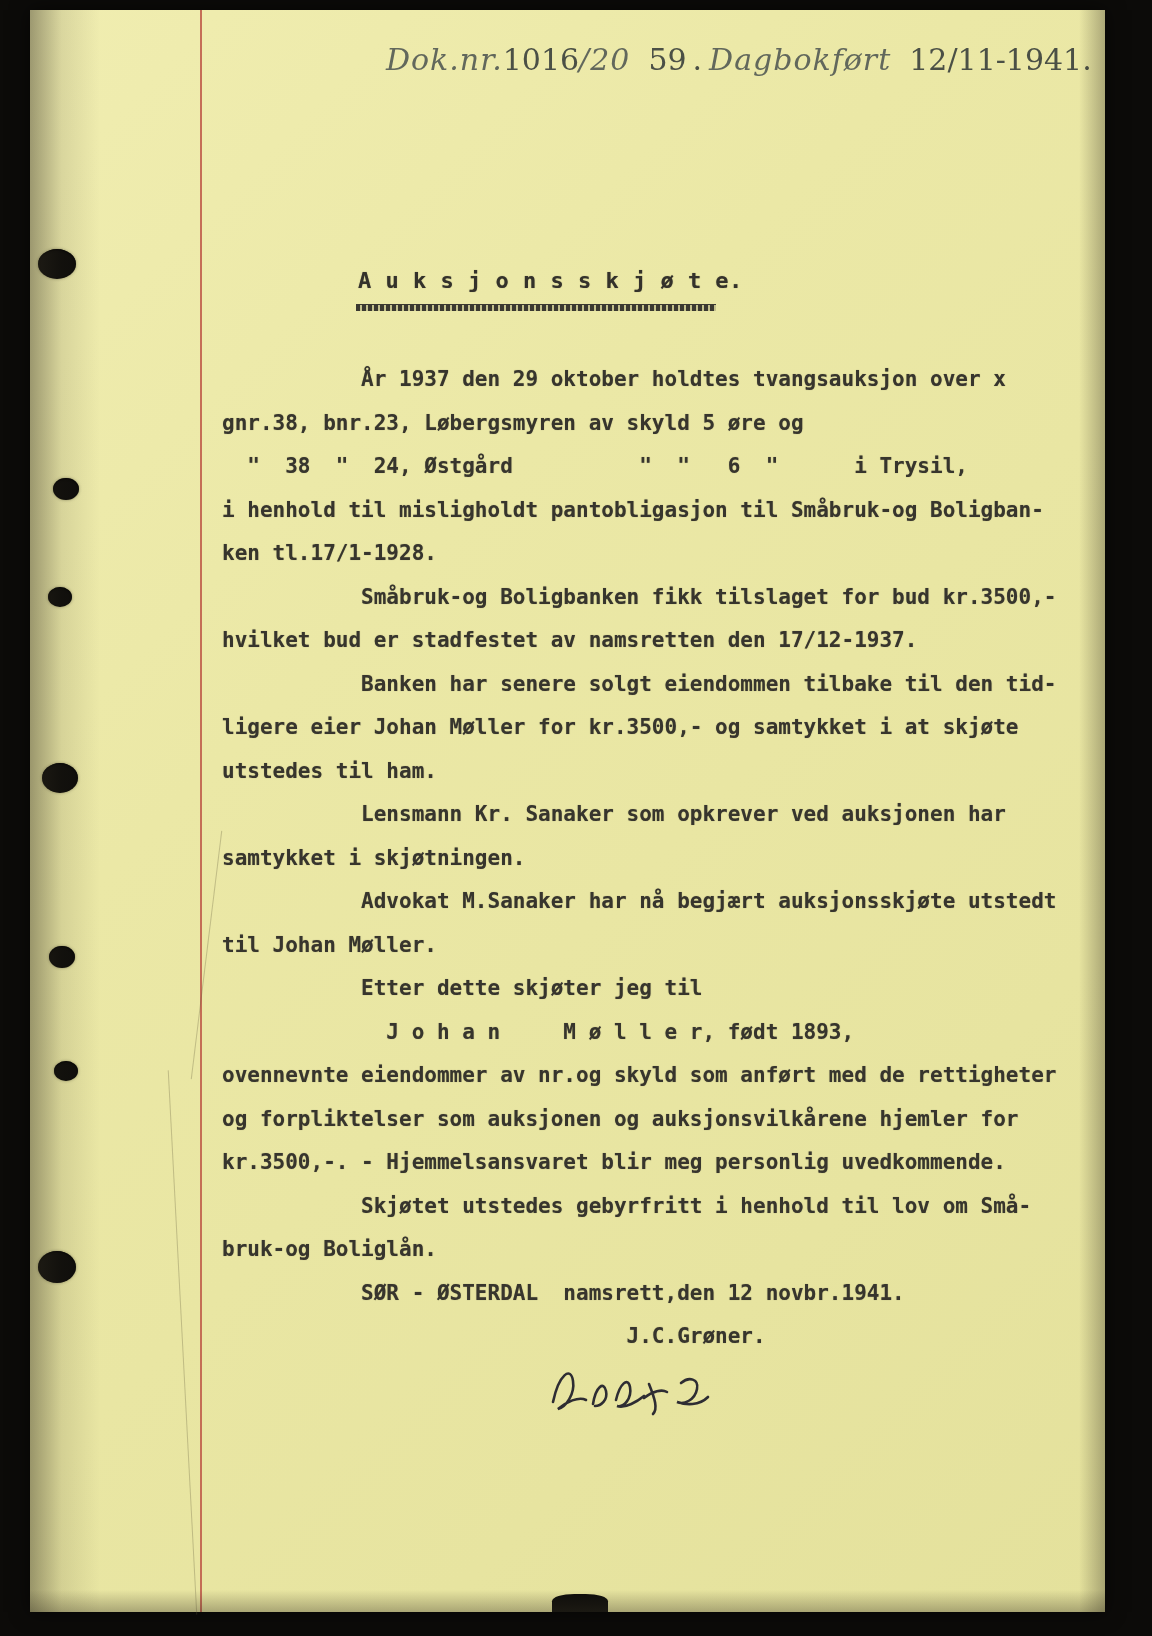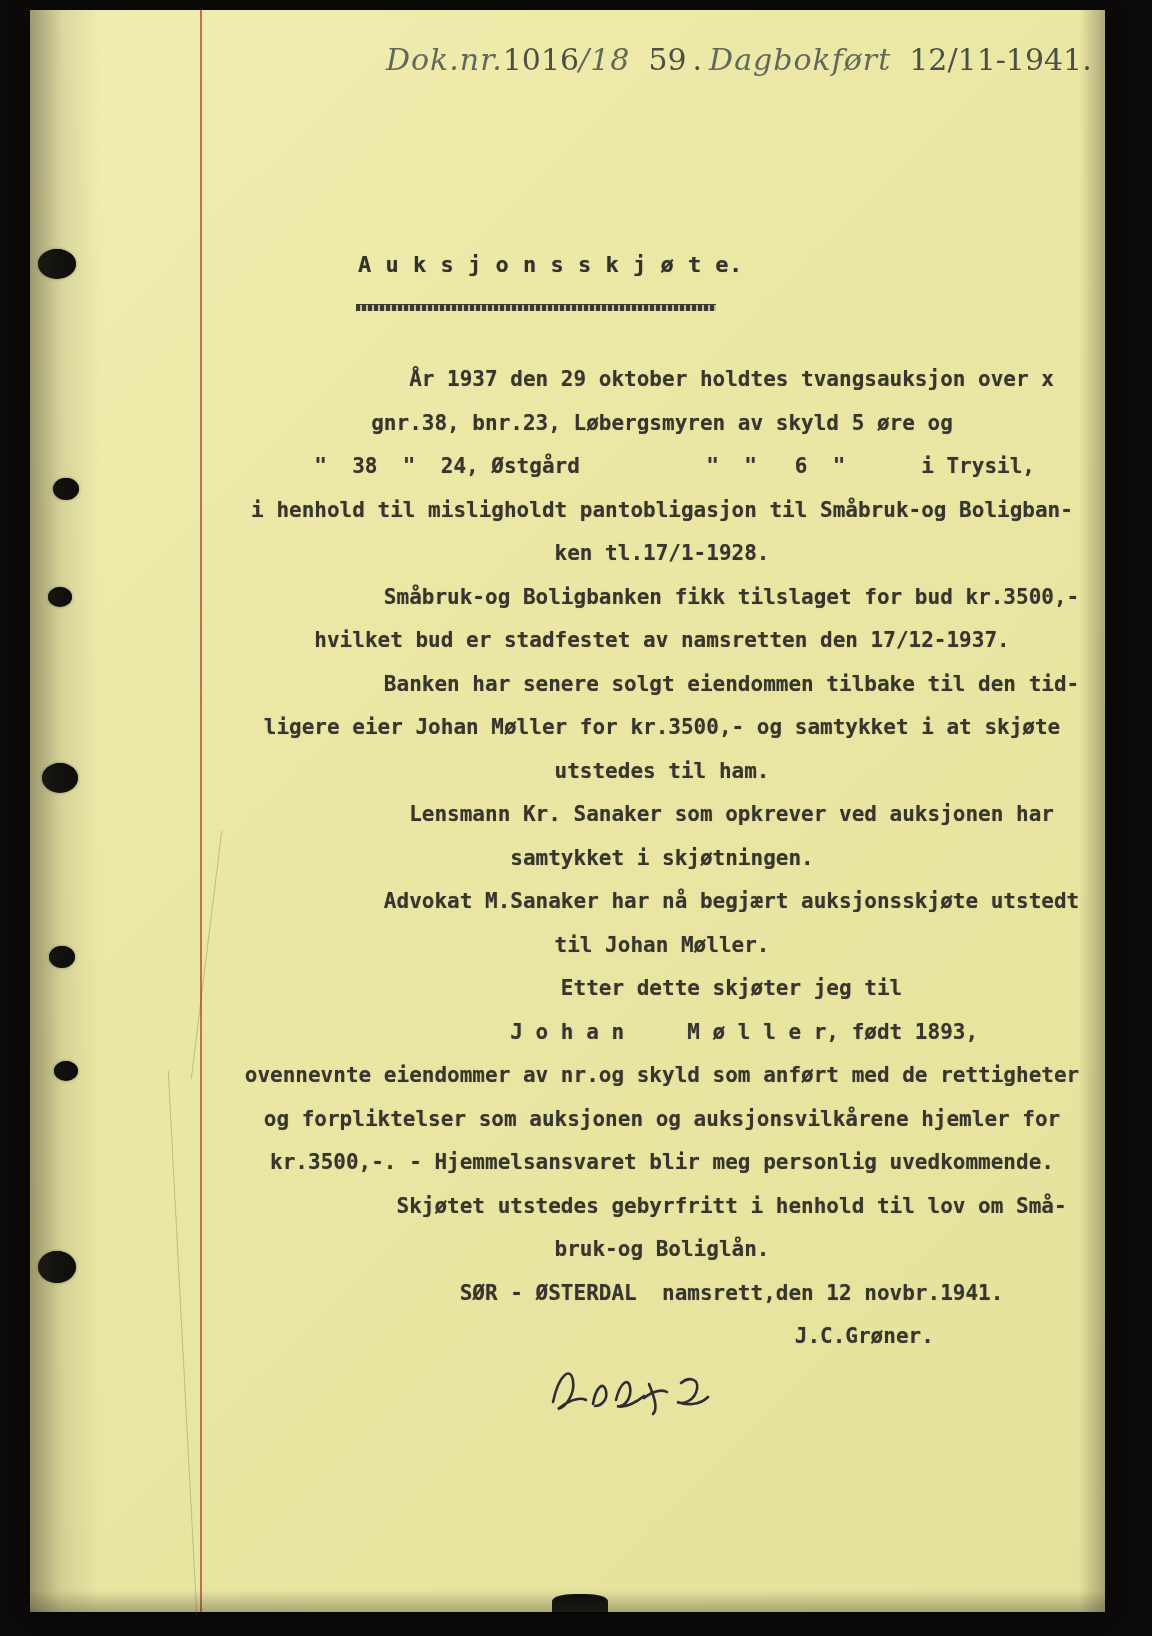--- a/index.html
+++ b/index.html
@@ -72,42 +72,41 @@
     white-space: nowrap;
   }
   .scan-header .num {
     font-style: normal;
     color: #4b5046;
     letter-spacing: 0;
   }
   .scan-header .sep { margin: 0 6px; font-style: normal; color: #4b5046; }
   .scan-header .gap { display: inline-block; width: 18px; }
   .doc-title {
-    position: absolute; left: 328px; top: 242px;
+    position: absolute; left: 328px; top: 258px;
     font-size: 22px; font-weight: bold;
     letter-spacing: 0.5px;
     color: #34322b;
     white-space: pre;
     text-shadow: 0 0 1px rgba(45,42,35,0.45);
   }
   .title-underline {
     position: absolute; left: 326px; top: 294px;
     width: 360px; height: 7px;
     border-top: 1px solid #3b3931;
     background: repeating-linear-gradient(90deg, #3b3931 0 4px, rgba(59,57,49,0.22) 4px 6px);
   }
   .body-text {
     position: absolute; left: 192px; top: 348px;
     width: 880px;
     font-size: 21px; font-weight: bold;
     line-height: 43.5px;
     color: #37352d;
     white-space: pre;
     text-shadow: 0 0 1px rgba(45,42,35,0.4);
-    text-align: center;
   }
   .signature-wrap {
     position: absolute; left: 515px; top: 1346px;
   }
 </style>
 </head>
 <body>
 
 <div class="paper">
 
@@ -117,21 +116,21 @@
 
   <div class="hole hole-1"></div>
   <div class="hole hole-2"></div>
   <div class="hole hole-3"></div>
   <div class="hole hole-4"></div>
   <div class="hole hole-5"></div>
   <div class="hole hole-6"></div>
   <div class="hole hole-7"></div>
 
   <div class="scan-header">
-    <span>Dok.nr.</span><span class="num">1016</span><span>/18</span><span class="gap"></span><span class="num">59</span><span class="sep">.</span><span>Dagbokført</span><span class="gap"></span><span class="num">12/11-1941.</span>
+    <span>Dok.nr.</span><span class="num">1016</span><span>/20</span><span class="gap"></span><span class="num">59</span><span class="sep">.</span><span>Dagbokført</span><span class="gap"></span><span class="num">12/11-1941.</span>
   </div>
 
   <div class="doc-title">A u k s j o n s s k j ø t e.</div>
   <div class="title-underline"></div>
 
   <div class="body-text"><div>           År 1937 den 29 oktober holdtes tvangsauksjon over x</div><div>gnr.38, bnr.23, Løbergsmyren av skyld 5 øre og</div><div>  "  38  "  24, Østgård          "  "   6  "      i Trysil,</div><div>i henhold til misligholdt pantobligasjon til Småbruk-og Boligban-</div><div>ken tl.17/1-1928.</div><div>           Småbruk-og Boligbanken fikk tilslaget for bud kr.3500,-</div><div>hvilket bud er stadfestet av namsretten den 17/12-1937.</div><div>           Banken har senere solgt eiendommen tilbake til den tid-</div><div>ligere eier Johan Møller for kr.3500,- og samtykket i at skjøte</div><div>utstedes til ham.</div><div>           Lensmann Kr. Sanaker som opkrever ved auksjonen har</div><div>samtykket i skjøtningen.</div><div>           Advokat M.Sanaker har nå begjært auksjonsskjøte utstedt</div><div>til Johan Møller.</div><div>           Etter dette skjøter jeg til</div><div>             J o h a n     M ø l l e r, født 1893,</div><div>ovennevnte eiendommer av nr.og skyld som anført med de rettigheter</div><div>og forpliktelser som auksjonen og auksjonsvilkårene hjemler for</div><div>kr.3500,-. - Hjemmelsansvaret blir meg personlig uvedkommende.</div><div>           Skjøtet utstedes gebyrfritt i henhold til lov om Små-</div><div>bruk-og Boliglån.</div><div>           SØR - ØSTERDAL  namsrett,den 12 novbr.1941.</div><div>                                J.C.Grøner.</div></div>
 
   <div class="signature-wrap">
     <svg width="190" height="70" viewBox="0 0 190 70">
       <path d="M8,46 C14,18 26,10 28,25 C30,38 21,51 13,53 C21,46 34,40 41,44

